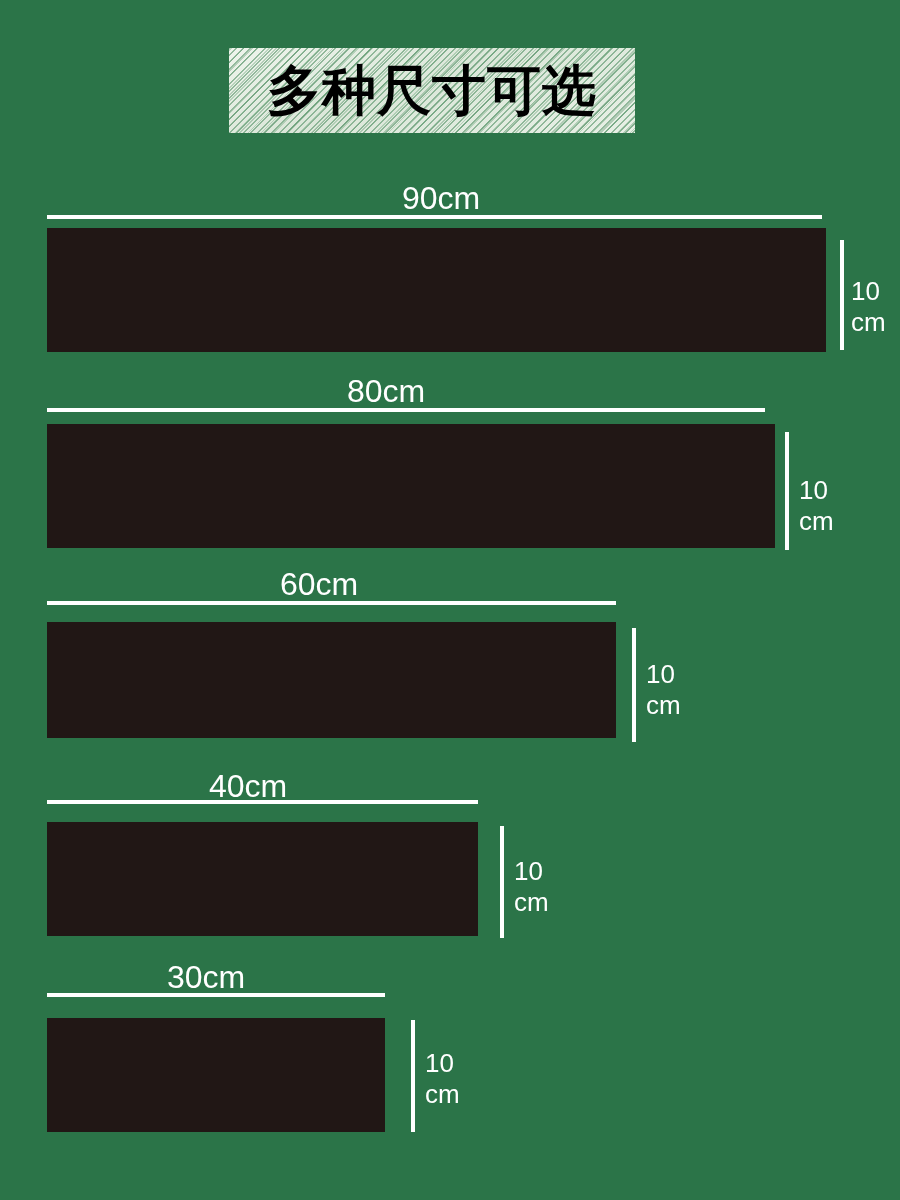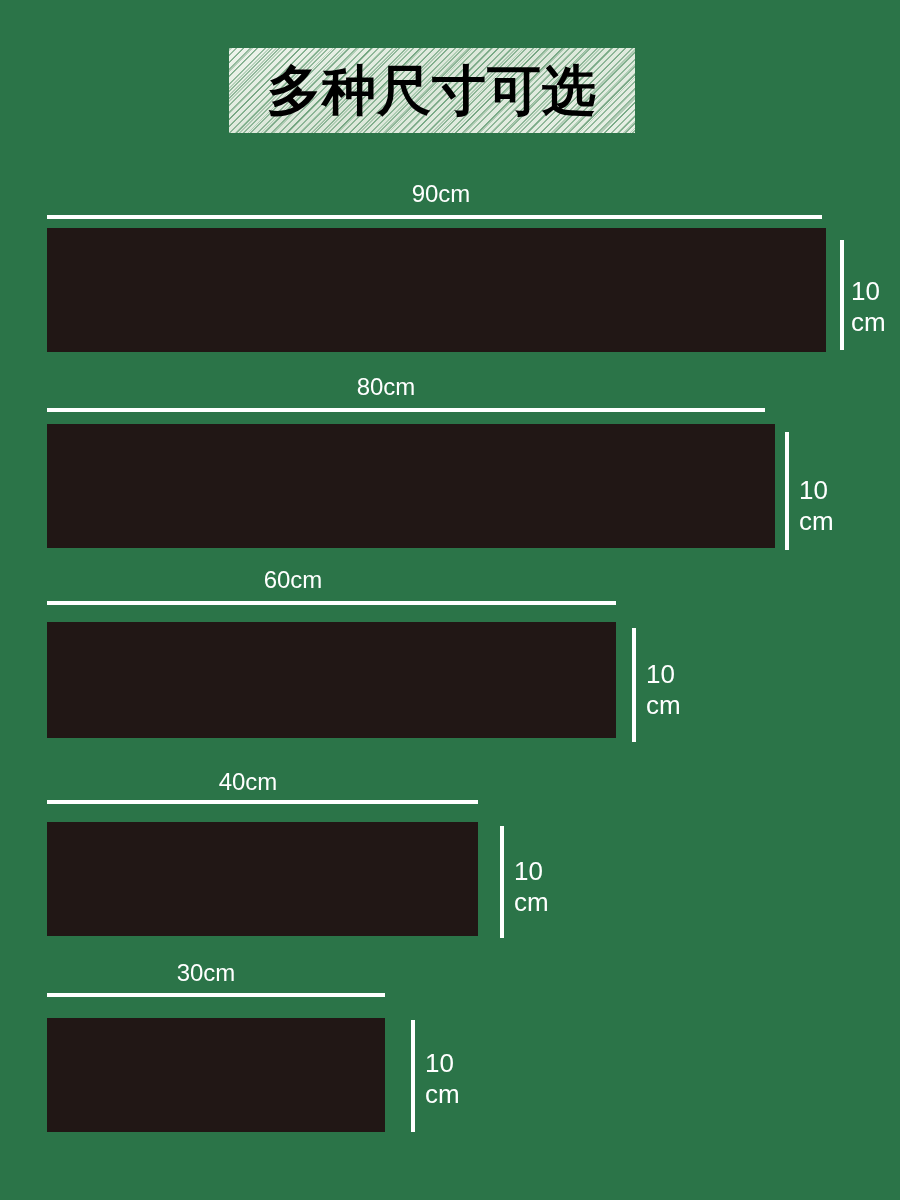--- a/index.html
+++ b/index.html
@@ -75,21 +75,21 @@
   
   .size-row {
     position: absolute;
     left: 0;
     top: 0;
   }
 
   .width-label {
     position: absolute;
     color: #ffffff;
-    font-size: 24px;
+    font-size: 32px;
     font-weight: 400;
     line-height: 1;
     white-space: nowrap;
     transform: translateX(-50%);
     font-family: "Liberation Sans", "DejaVu Sans", sans-serif;
   }
 
   .width-rule {
     position: absolute;
     height: 4px;
@@ -136,21 +136,21 @@
       </div>
       <div class="size-row">
         <div class="width-label" style="left: 358px; top: 375px; margin-left: 28px;">80cm</div>
         <div class="width-rule" style="left: 47px; top: 408px; width: 718px;"></div>
         <div class="bar" style="left: 47px; top: 424px; width: 728px; height: 124px; background: rgb(33, 23, 21);"></div>
         <div class="height-rule" style="left: 785px; top: 432px; height: 118px;"></div>
         <div class="height-label" style="left: 799px; top: 475px;">10
 cm</div>
       </div>
       <div class="size-row">
-        <div class="width-label" style="left: 293px; top: 568px;">60cm</div>
+        <div class="width-label" style="left: 319px; top: 568px;">60cm</div>
         <div class="width-rule" style="left: 47px; top: 601px; width: 569px;"></div>
         <div class="bar" style="left: 47px; top: 622px; width: 569px; height: 116px; background: rgb(33, 23, 21);"></div>
         <div class="height-rule" style="left: 632px; top: 628px; height: 114px;"></div>
         <div class="height-label" style="left: 646px; top: 659px;">10
 cm</div>
       </div>
       <div class="size-row">
         <div class="width-label" style="left: 248px; top: 770px;">40cm</div>
         <div class="width-rule" style="left: 47px; top: 800px; width: 431px;"></div>
         <div class="bar" style="left: 47px; top: 822px; width: 431px; height: 114px; background: rgb(33, 23, 21);"></div>

